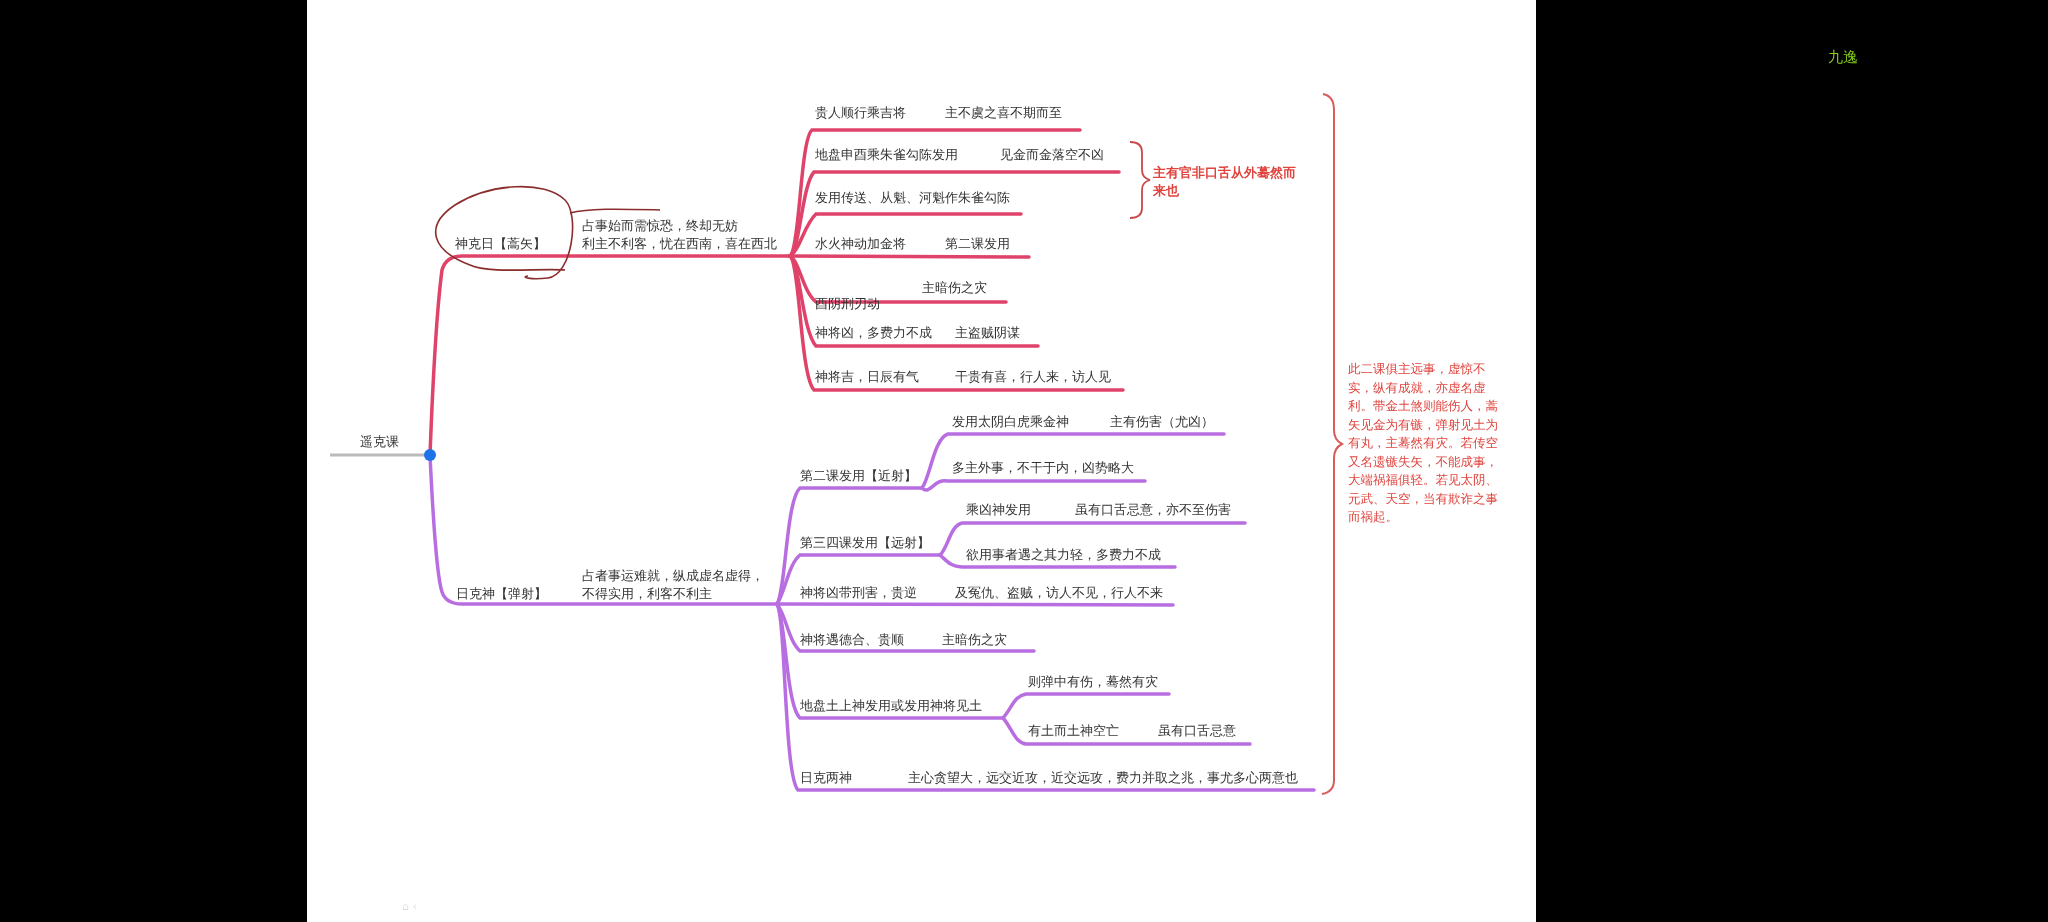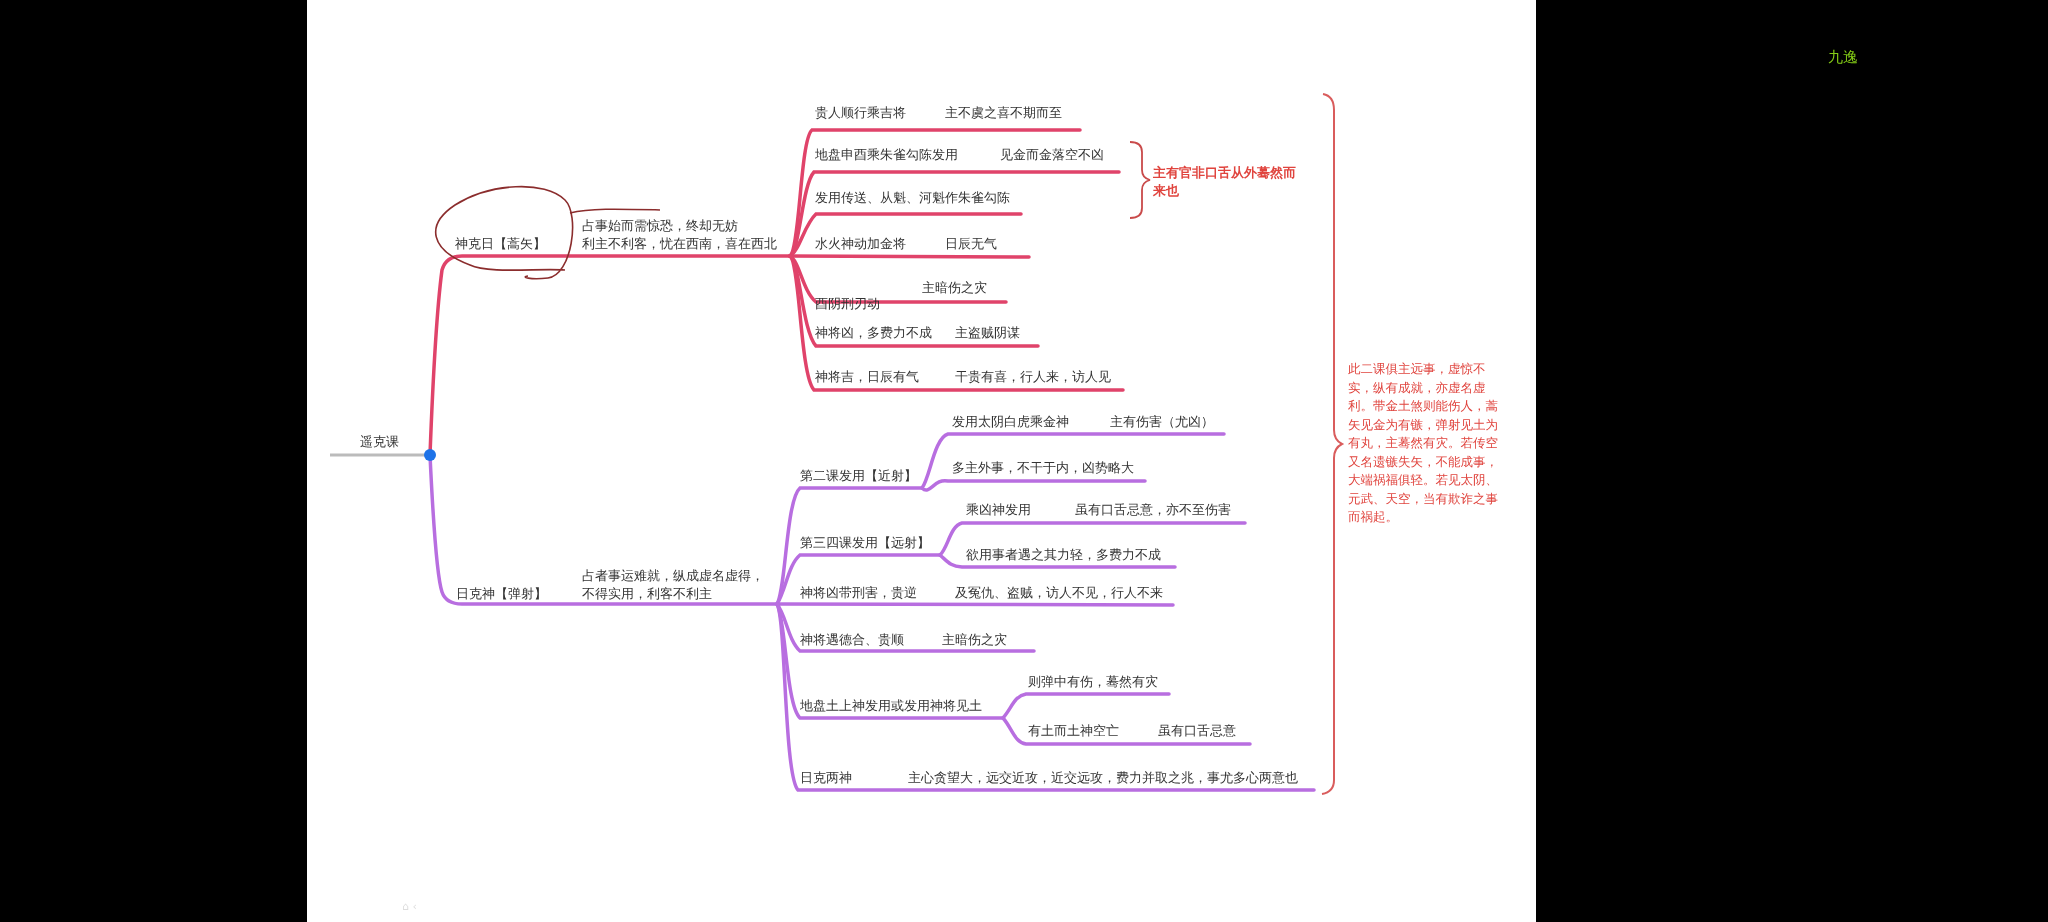--- a/index.html
+++ b/index.html
@@ -64,21 +64,21 @@
 <div class="t" style="left:455px;top:236px;">神克日【蒿矢】</div>
 <div class="t" style="left:582px;top:218px;">占事始而需惊恐，终却无妨</div>
 <div class="t" style="left:582px;top:236px;">利主不利客，忧在西南，喜在西北</div>
 
 <div class="t" style="left:815px;top:105px;">贵人顺行乘吉将</div>
 <div class="t" style="left:945px;top:105px;">主不虞之喜不期而至</div>
 <div class="t" style="left:815px;top:147px;">地盘申酉乘朱雀勾陈发用</div>
 <div class="t" style="left:1000px;top:147px;">见金而金落空不凶</div>
 <div class="t" style="left:815px;top:190px;">发用传送、从魁、河魁作朱雀勾陈</div>
 <div class="t" style="left:815px;top:236px;">水火神动加金将</div>
-<div class="t" style="left:945px;top:236px;">日辰无气</div>
+<div class="t" style="left:945px;top:236px;">第二课发用</div>
 <div class="t" style="left:815px;top:296px;">酉阴刑刃动</div>
 <div class="t" style="left:922px;top:280px;">主暗伤之灾</div>
 <div class="t" style="left:815px;top:325px;">神将凶，多费力不成</div>
 <div class="t" style="left:955px;top:325px;">主盗贼阴谋</div>
 <div class="t" style="left:815px;top:369px;">神将吉，日辰有气</div>
 <div class="t" style="left:955px;top:369px;">干贵有喜，行人来，访人见</div>
 
 <div class="note" style="left:1153px;top:164px;width:155px;font-weight:bold;">主有官非口舌从外蓦然而来也</div>
 
 <div class="t" style="left:456px;top:586px;">日克神【弹射】</div>

